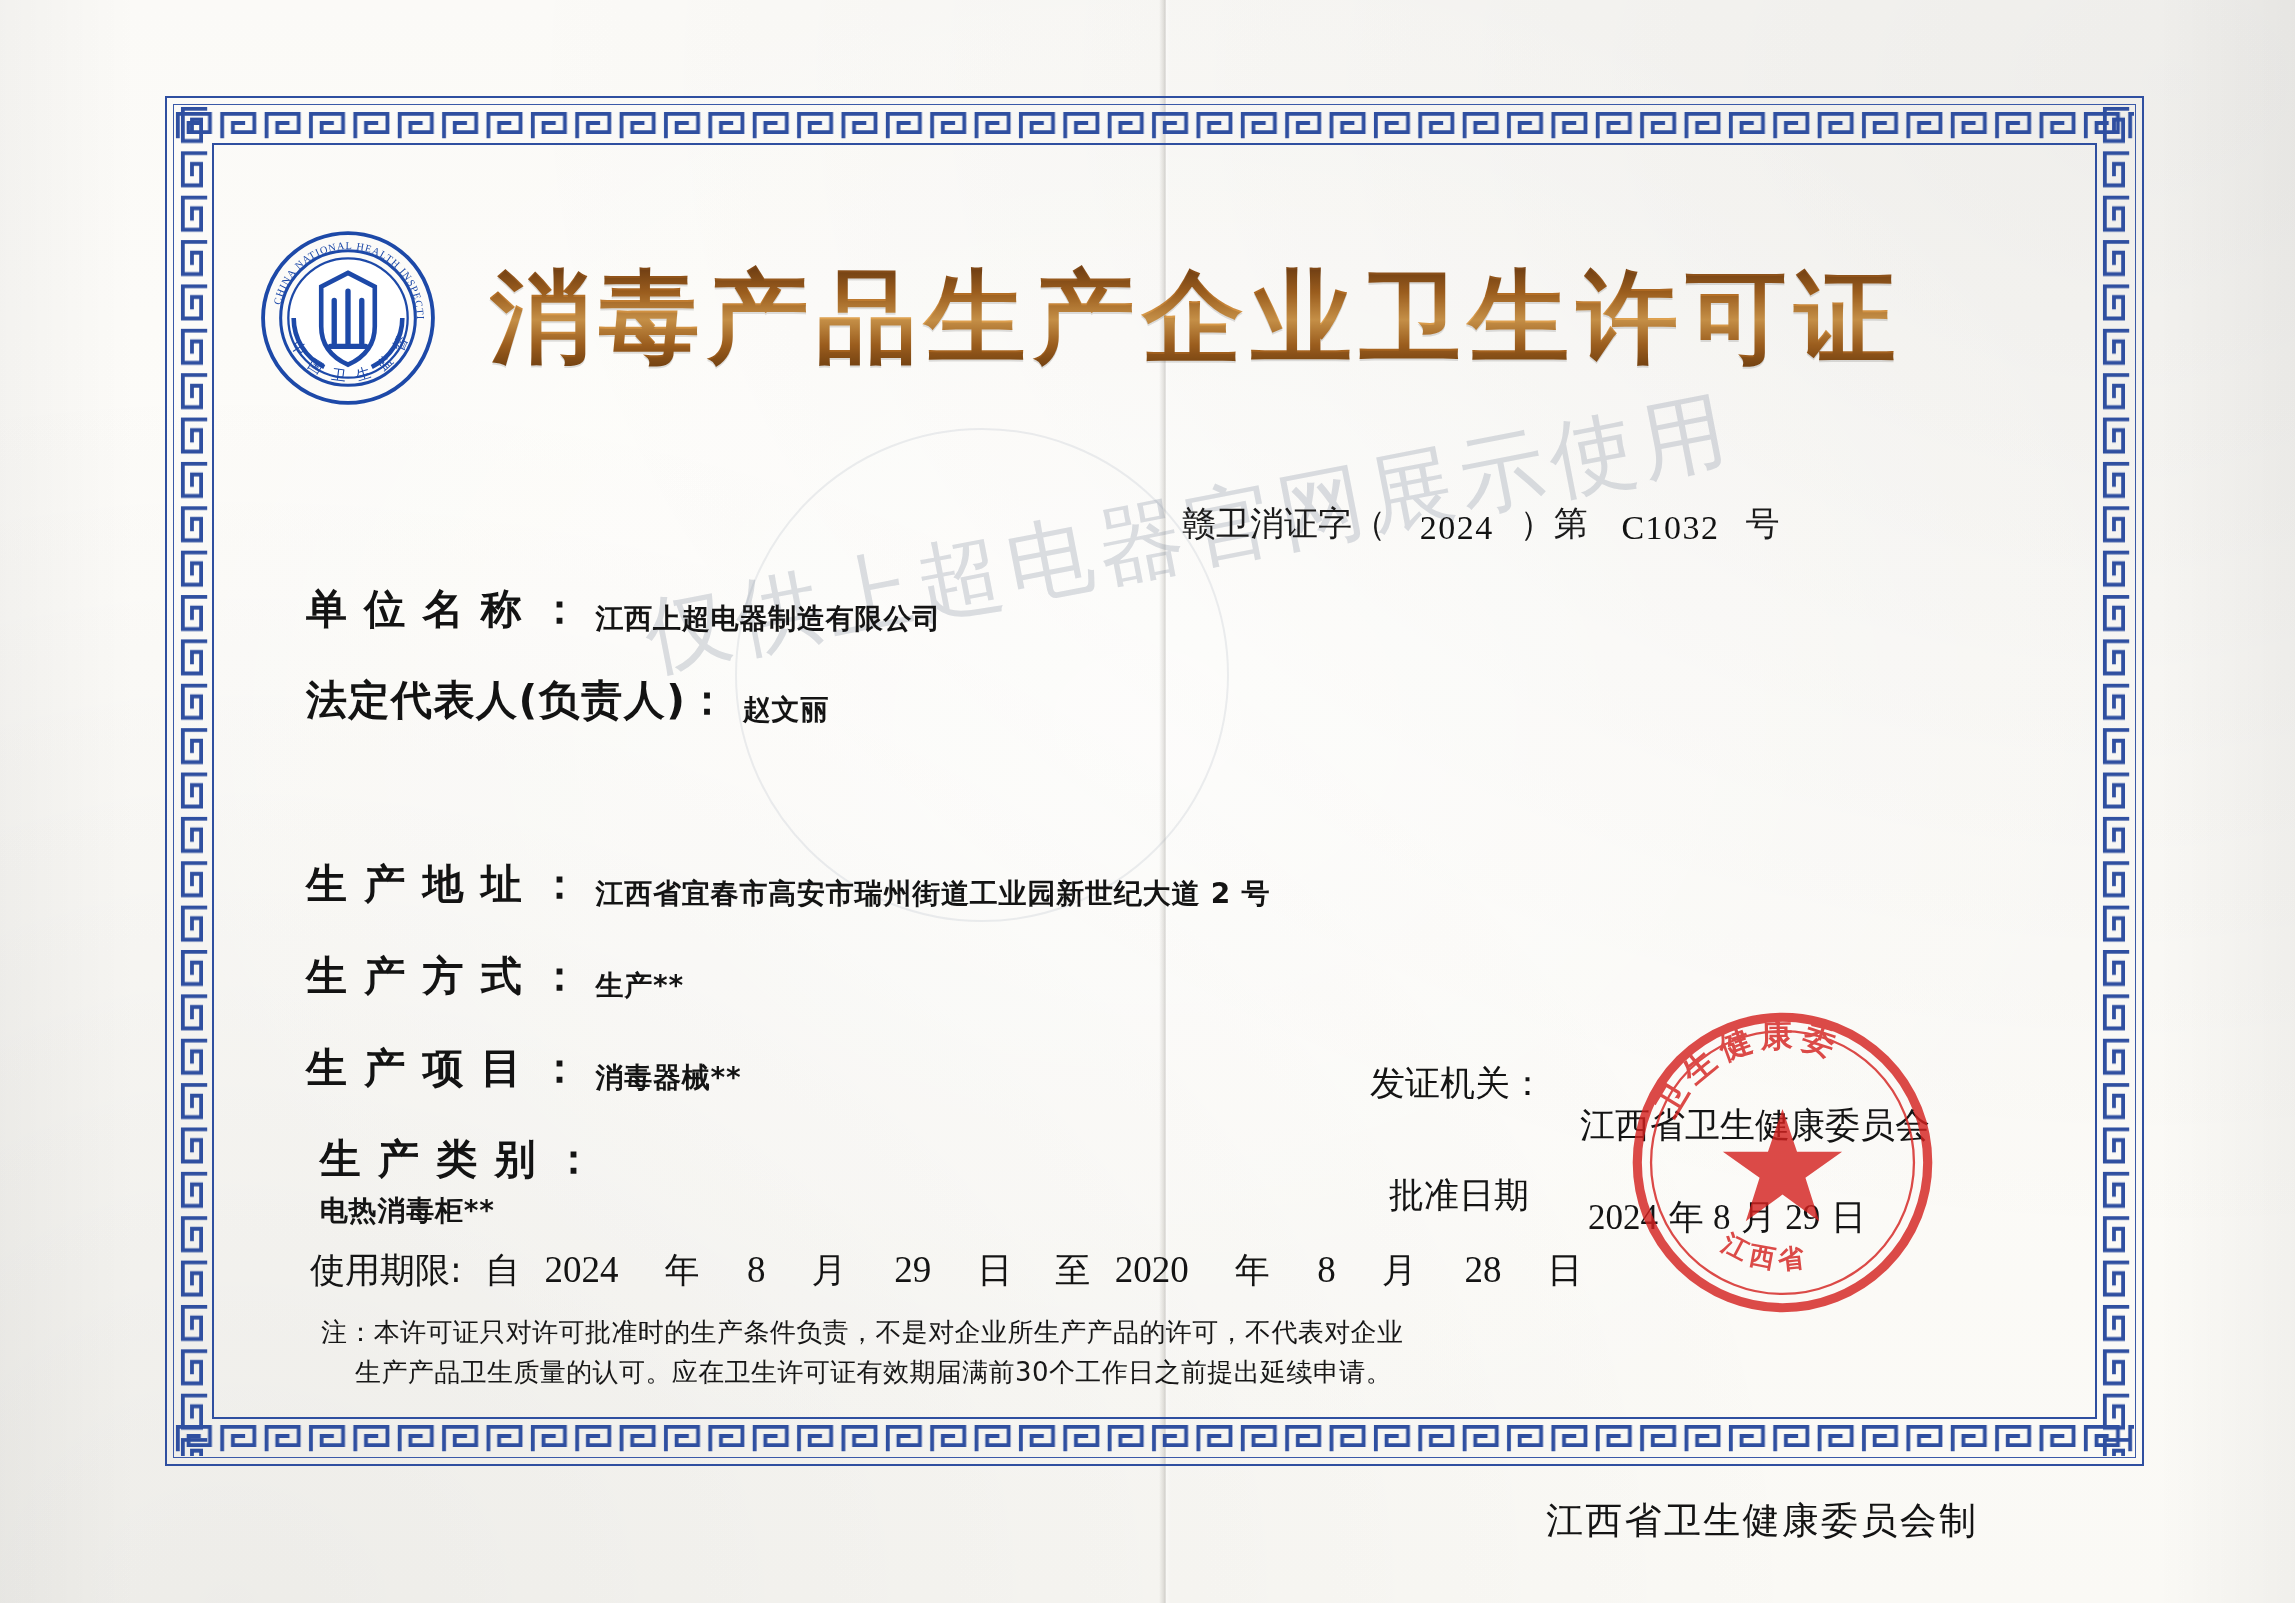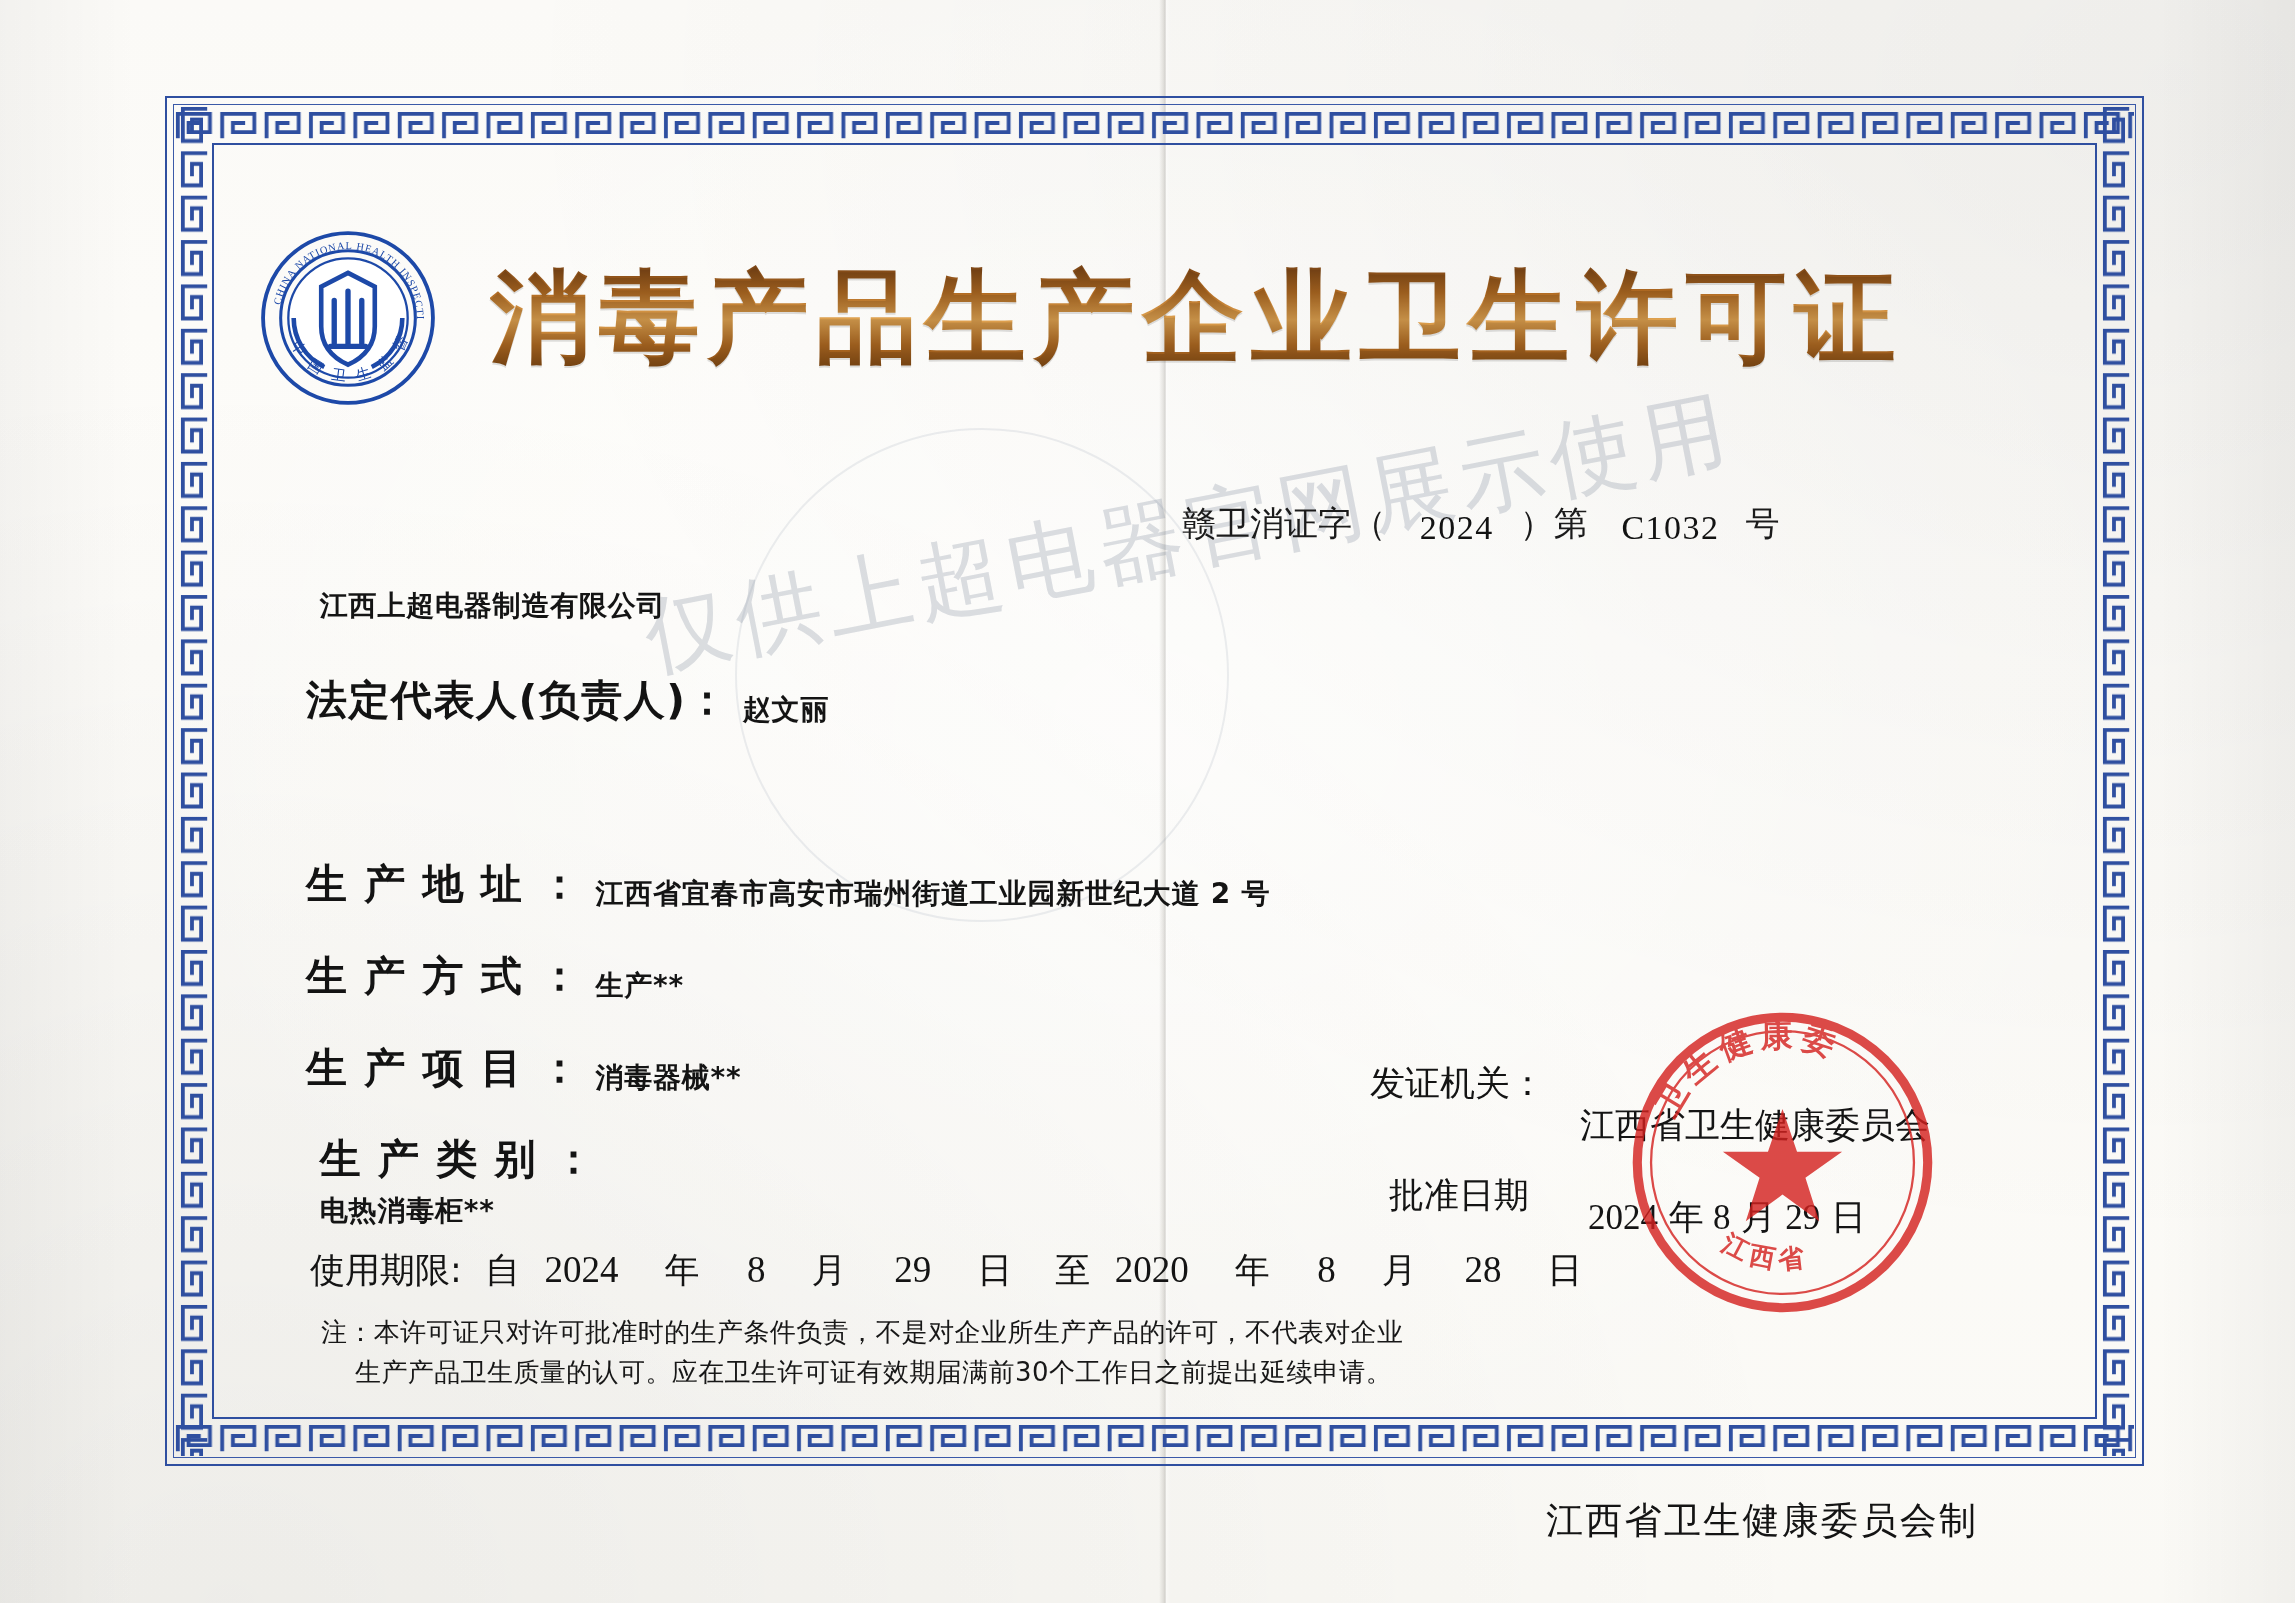--- a/index.html
+++ b/index.html
@@ -401,20 +401,21 @@
 
   <div id="cert-number-row">
     <span class="seg">赣卫消证字（</span>
     <span class="val">2024</span>
     <span class="seg">）第</span>
     <span class="val">C1032</span>
     <span class="seg">号</span>
   </div>
 
   <div class="field-row" id="row-unit">
+    <span class="field-label">单 位 名 称 ：</span>
     <span class="field-value">江西上超电器制造有限公司</span>
   </div>
 
   <div class="field-row" id="row-legal">
     <span class="field-label">法定代表人(负责人)：</span>
     <span class="field-value">赵文丽</span>
   </div>
 
 
   <div class="field-row" id="row-prodaddr">

